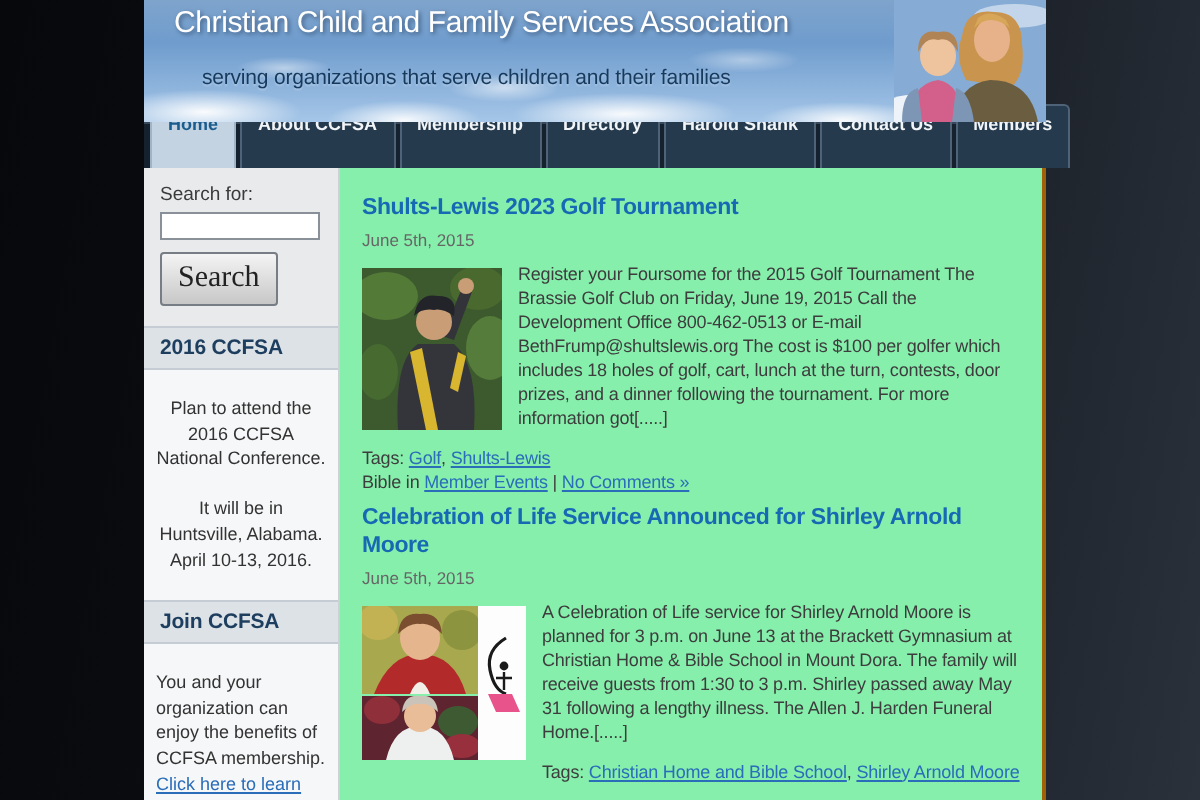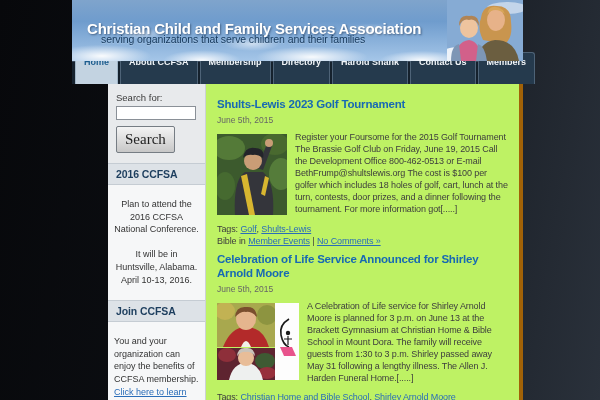--- a/index.html
+++ b/index.html
@@ -19,21 +19,21 @@
       radial-gradient(ellipse 55px 14px at 130px 60px, rgba(255,255,255,.9), rgba(255,255,255,0) 70%),
       radial-gradient(ellipse 80px 15px at 240px 57px, rgba(255,255,255,.92), rgba(255,255,255,0) 70%),
       radial-gradient(ellipse 60px 13px at 350px 60px, rgba(255,255,255,.9), rgba(255,255,255,0) 70%),
       radial-gradient(ellipse 40px 10px at 180px 44px, rgba(255,255,255,.55), rgba(255,255,255,0) 70%),
       radial-gradient(ellipse 34px 8px at 70px 34px, rgba(255,255,255,.45), rgba(255,255,255,0) 70%),
       radial-gradient(ellipse 40px 9px at 300px 30px, rgba(255,255,255,.4), rgba(255,255,255,0) 70%),
       radial-gradient(ellipse 30px 8px at 420px 20px, rgba(255,255,255,.35), rgba(255,255,255,0) 70%),
       linear-gradient(#7fa4cc 0%, #6f9ccd 35%, #a5c6e8 100%);
   }
   .header-title {
-    position:absolute; left:15px; top:20px; font-size:15px; font-weight:bold; color:#ffffff;
+    position:absolute; left:15px; top:3px; font-size:15px; font-weight:normal; color:#ffffff;
     letter-spacing:-0.2px; text-shadow:1px 1px 2px rgba(20,40,70,.55); white-space:nowrap;
   }
   .header-sub {
     position:absolute; left:29px; top:33px; font-size:10.5px; color:#16395c;
     letter-spacing:-0.1px; white-space:nowrap; text-shadow:0 1px 1px rgba(255,255,255,.25);
   }
   .header-photo { position:absolute; right:0; top:0; width:76px; height:61px; }
 
   
   .nav {
@@ -43,23 +43,22 @@
   .tab {
     height:32px; line-height:19px; padding:0 8px; margin-right:2px; cursor:pointer;
     font-size:9px; font-weight:bold; color:#f2f5f8; background:#253a4d;
     border:1px solid #4e6377; border-bottom:none; border-radius:3px 3px 0 0;
     white-space:nowrap;
   }
   .tab.active { background:#c3d3e1; color:#1b5c8e; border-color:#9fb4c6; }
 
   
   .content {
-    display:flex; height:316px; background:#bef264;
-    border-right:4px solid #a16207;
-    margin-left:36px;
+    display:flex; height:316px; background:#86efac;
+    border-right:2px solid #a16207;
   }
   .sidebar {
     width:98px; flex:none; background:#e8eaec; border-right:1px solid #ccd1d5;
     font-size:9px; color:#333; overflow:hidden;
   }
   .search-label { margin:8px 8px 3px; font-size:9.5px; color:#3a3a3a; }
   .search-input {
     display:block; margin:0 8px; width:80px; height:14px; border:1px solid #8a9097;
     background:#fff; font-size:9px; padding:0 2px;
   }

